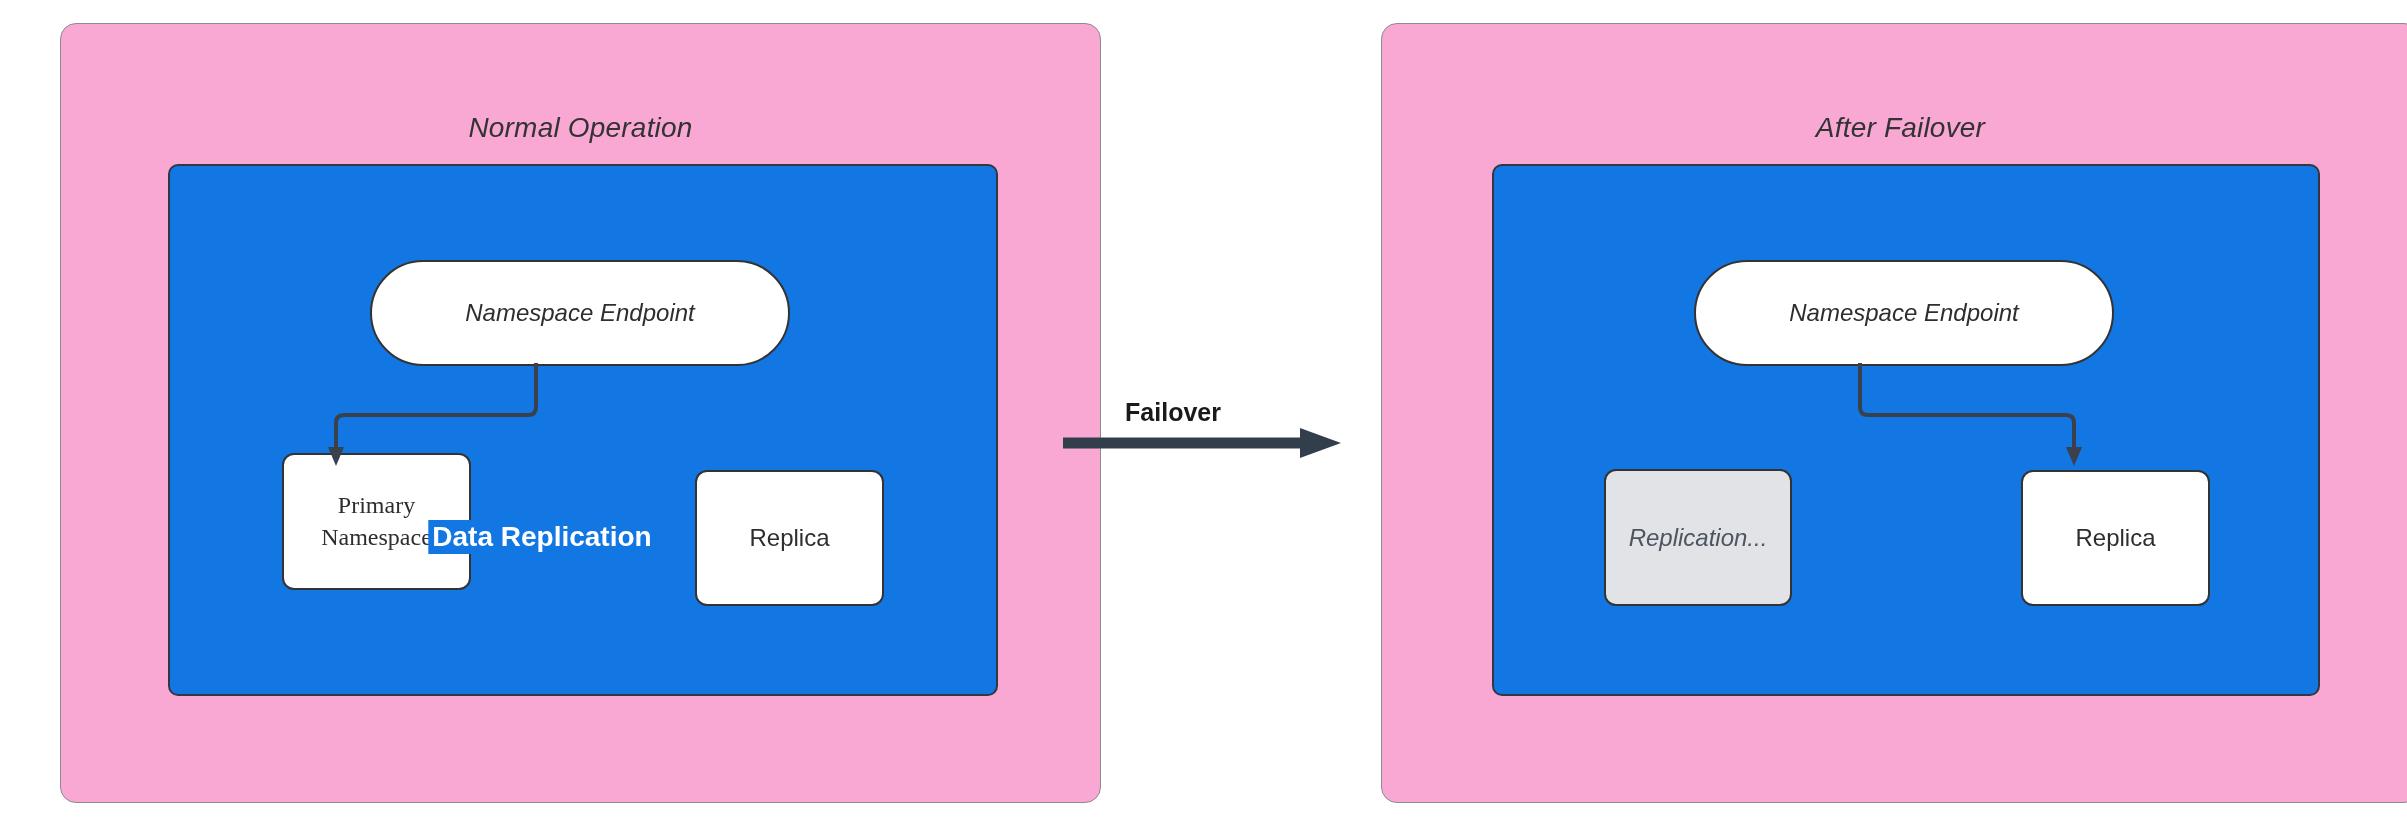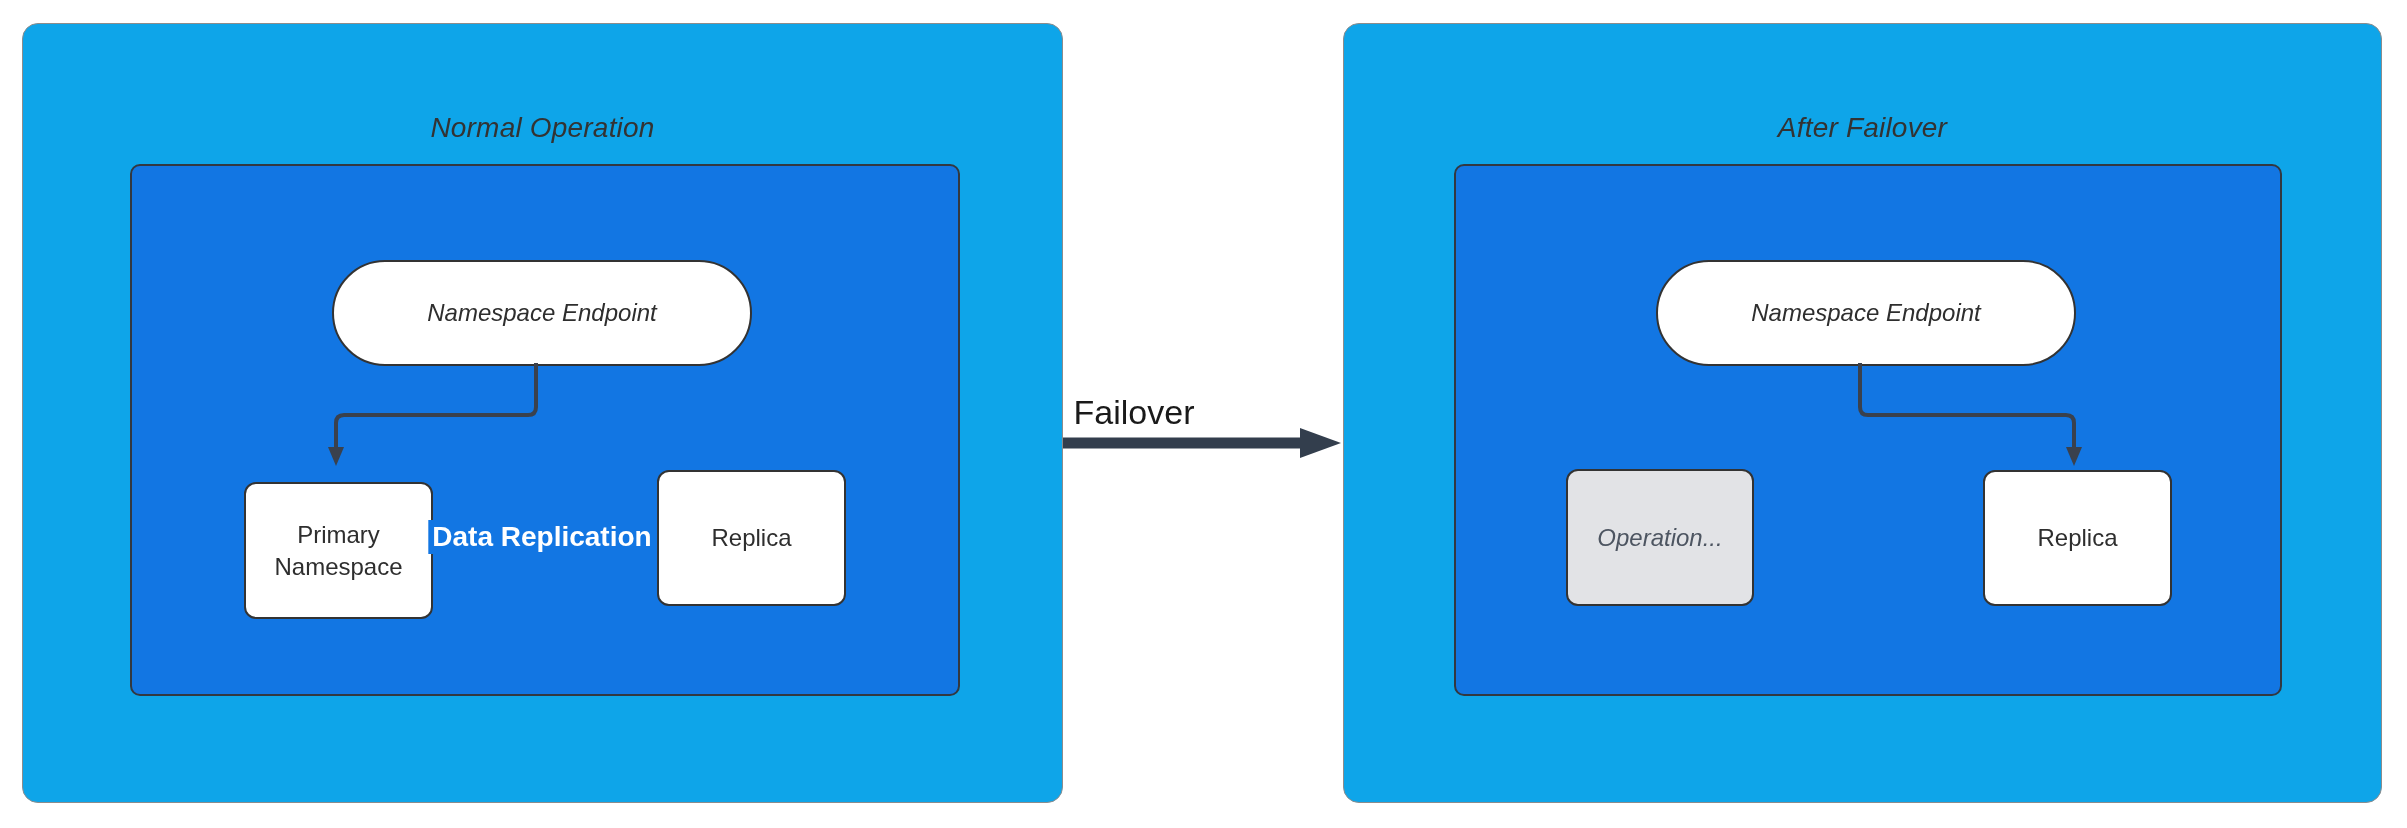--- a/index.html
+++ b/index.html
@@ -1,23 +1,24 @@
 <!DOCTYPE html>
 <html style="--container-fill: #1276e3; --container-border: #333840; --node-fill: #ffffff; --node-border: #333333; --node-text: #2e2e2e; --recovering-fill: #e2e3e6; --recovering-text: #4d5561; --edge-color: #3a414d; --edge-label-text: #ffffff; --failover-color: #333e4d; --failover-text: #1a1a1a; --panel-border: #8c8c8c; --title-color: #333333;"><head>
 <meta charset="utf-8">
 <style>
   html,body{margin:0;padding:0;background:#ffffff;}
   .canvas{
     position:relative; width:2407px; height:828px; background:#ffffff;
     font-family:"Liberation Sans", sans-serif; overflow:hidden;
   }
   .panel{
-    position:absolute; top:23px; height:780px; background:#0ea5e9;
+    position:absolute; top:23px; height:780px; background:#f9a8d4;
     border:1.5px solid var(--panel-border,#8c8c8c); border-radius:16px;
     box-sizing:border-box;
+    margin-left:38px;
   }
   .panel-left{ left:22px;  width:1041px; }
   .panel-right{ left:1343px; width:1039px; }
   .panel-title{
     position:absolute; top:88px; left:0; right:0; text-align:center;
     font-style:italic; font-size:28px; letter-spacing:0.2px;
     color:var(--title-color,#333333);
   }
   .container-box{
     position:absolute; top:140px; background:var(--container-fill,#1276e3);
@@ -27,41 +28,41 @@
   .panel-left  .container-box{ left:107px; width:830px; height:532px; }
   .panel-right .container-box{ left:110px; width:828px; height:532px; }
   .node{
     position:absolute; display:flex; align-items:center; justify-content:center;
     text-align:center; box-sizing:border-box;
     background:var(--node-fill,#ffffff); border:2.5px solid var(--node-border,#333333);
     color:var(--node-text,#2e2e2e); font-size:24px; line-height:1.32;
   }
   .pill{ left:200px; top:94px; width:420px; height:106px; border-radius:53px;font-style:italic; }
   .rect{ border-radius:12px; }
-  .node-primary   { left:112px; top:316px; width:189px; height:137px; padding:0 38px; }
+  .node-primary   { left:112px; top:287px; width:189px; height:137px; padding:0 38px;font-family:Liberation Serif, serif; }
   .node-replica-l { left:525px; top:304px; width:189px; height:136px; }
   .node-recovering{
     left:110px; top:303px; width:188px; height:137px;
     background:var(--recovering-fill,#e2e3e6); font-style:italic;
     color:var(--recovering-text,#4d5561);
   }
   .node-replica-r { left:527px; top:304px; width:189px; height:136px; }
   .edges{ position:absolute; left:0; top:0; width:2407px; height:828px; pointer-events:none; }
   .edge-path{ fill:none; stroke:var(--edge-color,#3a414d); stroke-width:4px; }
   .edge-head{ fill:var(--edge-color,#3a414d); stroke:none; }
   .failover-shaft{ fill:none; stroke:var(--failover-color,#333e4d); stroke-width:11px; }
   .failover-head{ fill:var(--failover-color,#333e4d); stroke:none; }
   .edge-label{
     position:absolute; left:542px; top:537px; transform:translate(-50%,-50%);
     background:var(--container-fill,#1276e3); color:var(--edge-label-text,#ffffff);
     font-weight:bold; font-size:28px; padding:1px 4px; white-space:nowrap;
   }
   .failover-label{
-    position:absolute; left:1134px; top:412px; transform:translate(-50%,-50%);
-    font-size:34px; color:var(--failover-text,#1a1a1a); white-space:nowrap;
+    position:absolute; left:1173px; top:412px; transform:translate(-50%,-50%);
+    font-size:25px; color:var(--failover-text,#1a1a1a); white-space:nowrap;font-weight:bold;
   }
 </style>
 </head>
 <body>
 
 <div class="canvas">
 
   <section class="panel panel-left">
     <div class="panel-title">Normal Operation</div>
     <div class="container-box">
@@ -77,21 +78,21 @@
     </div>
   </section>
 
   <section class="panel panel-right">
     <div class="panel-title">After Failover</div>
     <div class="container-box">
       <div class="node pill">
         <span>Namespace Endpoint</span>
       </div>
       <div class="node rect node-recovering">
-        <span>Operation...</span>
+        <span>Replication...</span>
       </div>
       <div class="node rect node-replica-r">
         <span>Replica</span>
       </div>
     </div>
   </section>
 
   <svg class="edges" viewBox="0 0 2407 828">
 
     <path class="edge-path" d="M536 363 L536 407 Q536 415 528 415 L344 415 Q336 415 336 423 L336 448"></path>

